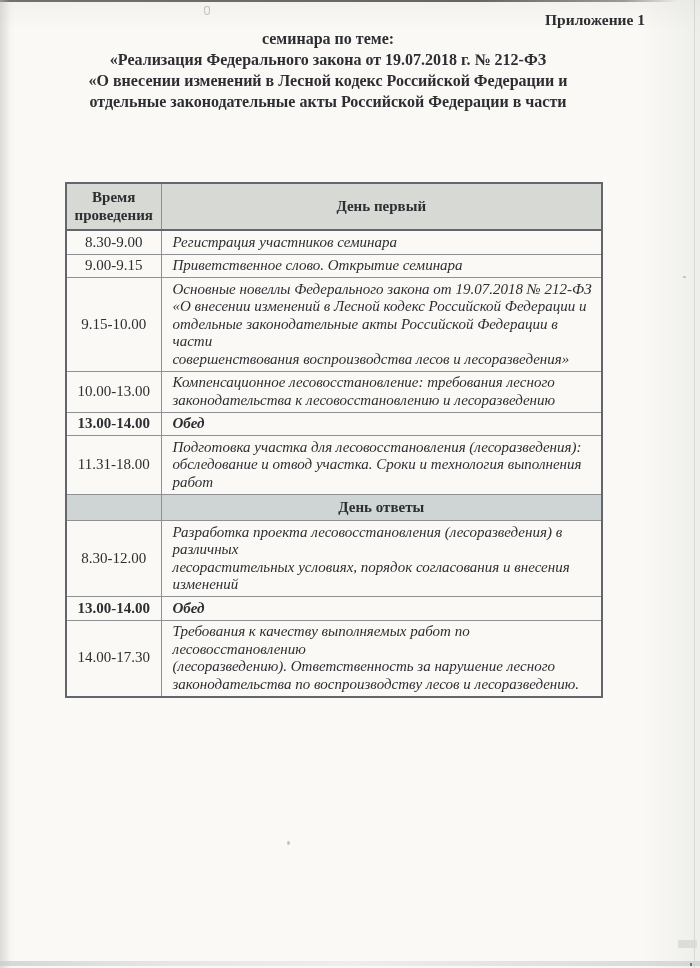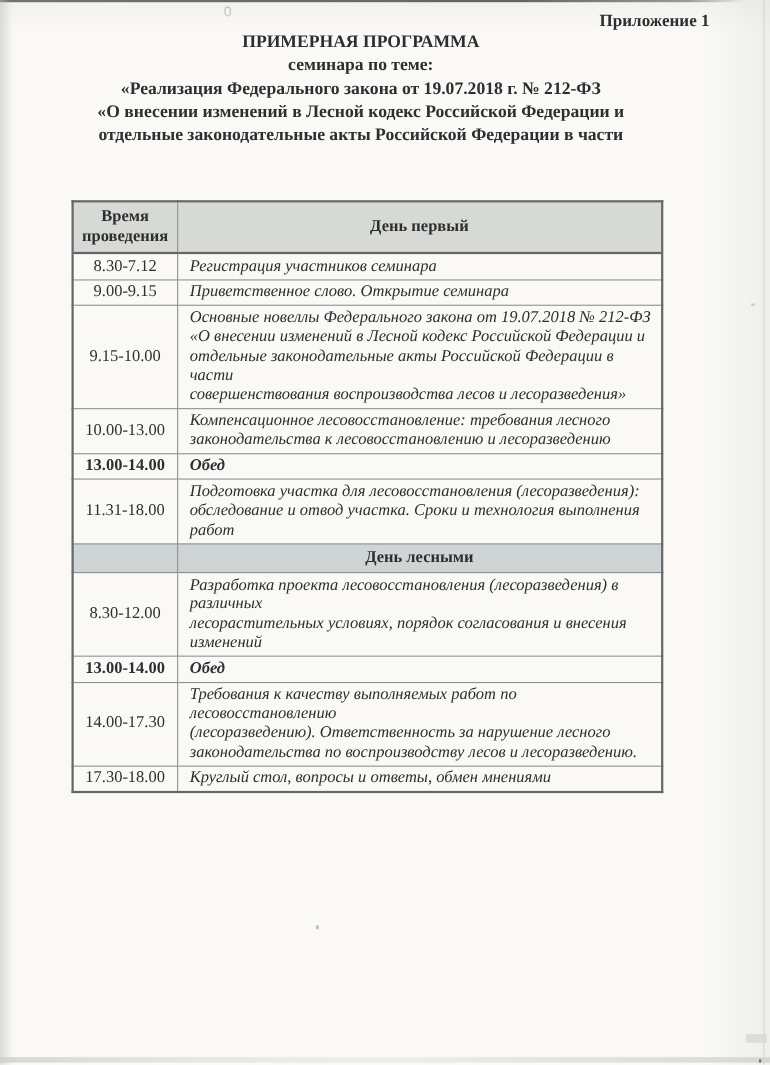--- a/index.html
+++ b/index.html
@@ -105,42 +105,41 @@
   <div class="artifact artifact-bottom-band"></div>
   <div class="artifact artifact-corner-patch"></div>
   <div class="artifact speck-a"></div>
   <div class="artifact speck-b"></div>
   <div class="artifact speck-c"></div>
   <div class="artifact speck-d"></div>
 
   <div class="annotation">Приложение 1</div>
 
   <div class="title-block" id="title-block">
-      <div class="title-line">ПРИМЕРНАЯ ПРОГРАММА</div>
       <div class="title-line">семинара по теме:</div>
       <div class="title-line">«Реализация Федерального закона от 19.07.2018 г. № 212-ФЗ</div>
       <div class="title-line">«О внесении изменений в Лесной кодекс Российской Федерации и</div>
       <div class="title-line">отдельные законодательные акты Российской Федерации в части</div>
     </div>
 
   <table class="program">
     <colgroup>
       <col class="c-time">
       <col class="c-desc">
     </colgroup>
     <thead>
       <tr>
         <th>Время
 проведения</th>
         <th>День первый</th>
       </tr>
     </thead>
     <tbody id="table-body">
         <tr>
-          <td class="time">8.30-7.12</td>
+          <td class="time">8.30-9.00</td>
           <td class="desc">Регистрация участников семинара</td>
         </tr>
         <tr>
           <td class="time">9.00-9.15</td>
           <td class="desc">Приветственное слово. Открытие семинара</td>
         </tr>
         <tr>
           <td class="time">9.15-10.00</td>
           <td class="desc">Основные новеллы Федерального закона от 19.07.2018 № 212-ФЗ
 «О внесении изменений в Лесной кодекс Российской Федерации и
@@ -156,37 +155,33 @@
           <td class="time">13.00-14.00</td>
           <td class="desc">Обед</td>
         </tr>
         <tr>
           <td class="time">11.31-18.00</td>
           <td class="desc">Подготовка участка для лесовосстановления (лесоразведения):
 обследование и отвод участка. Сроки и технология выполнения работ</td>
         </tr>
         <tr class="band">
           <td class="time"></td>
-          <td>День лесными</td>
+          <td>День ответы</td>
         </tr>
         <tr>
           <td class="time">8.30-12.00</td>
           <td class="desc">Разработка проекта лесовосстановления (лесоразведения) в различных
 лесорастительных условиях, порядок согласования и внесения изменений</td>
         </tr>
         <tr class="bold">
           <td class="time">13.00-14.00</td>
           <td class="desc">Обед</td>
         </tr>
         <tr>
           <td class="time">14.00-17.30</td>
           <td class="desc">Требования к качеству выполняемых работ по лесовосстановлению
 (лесоразведению). Ответственность за нарушение лесного
 законодательства по воспроизводству лесов и лесоразведению.</td>
         </tr>
-        <tr>
-          <td class="time">17.30-18.00</td>
-          <td class="desc">Круглый стол, вопросы и ответы, обмен мнениями</td>
-        </tr>
       </tbody>
   </table>
 
 </div>
 
 </body></html>

